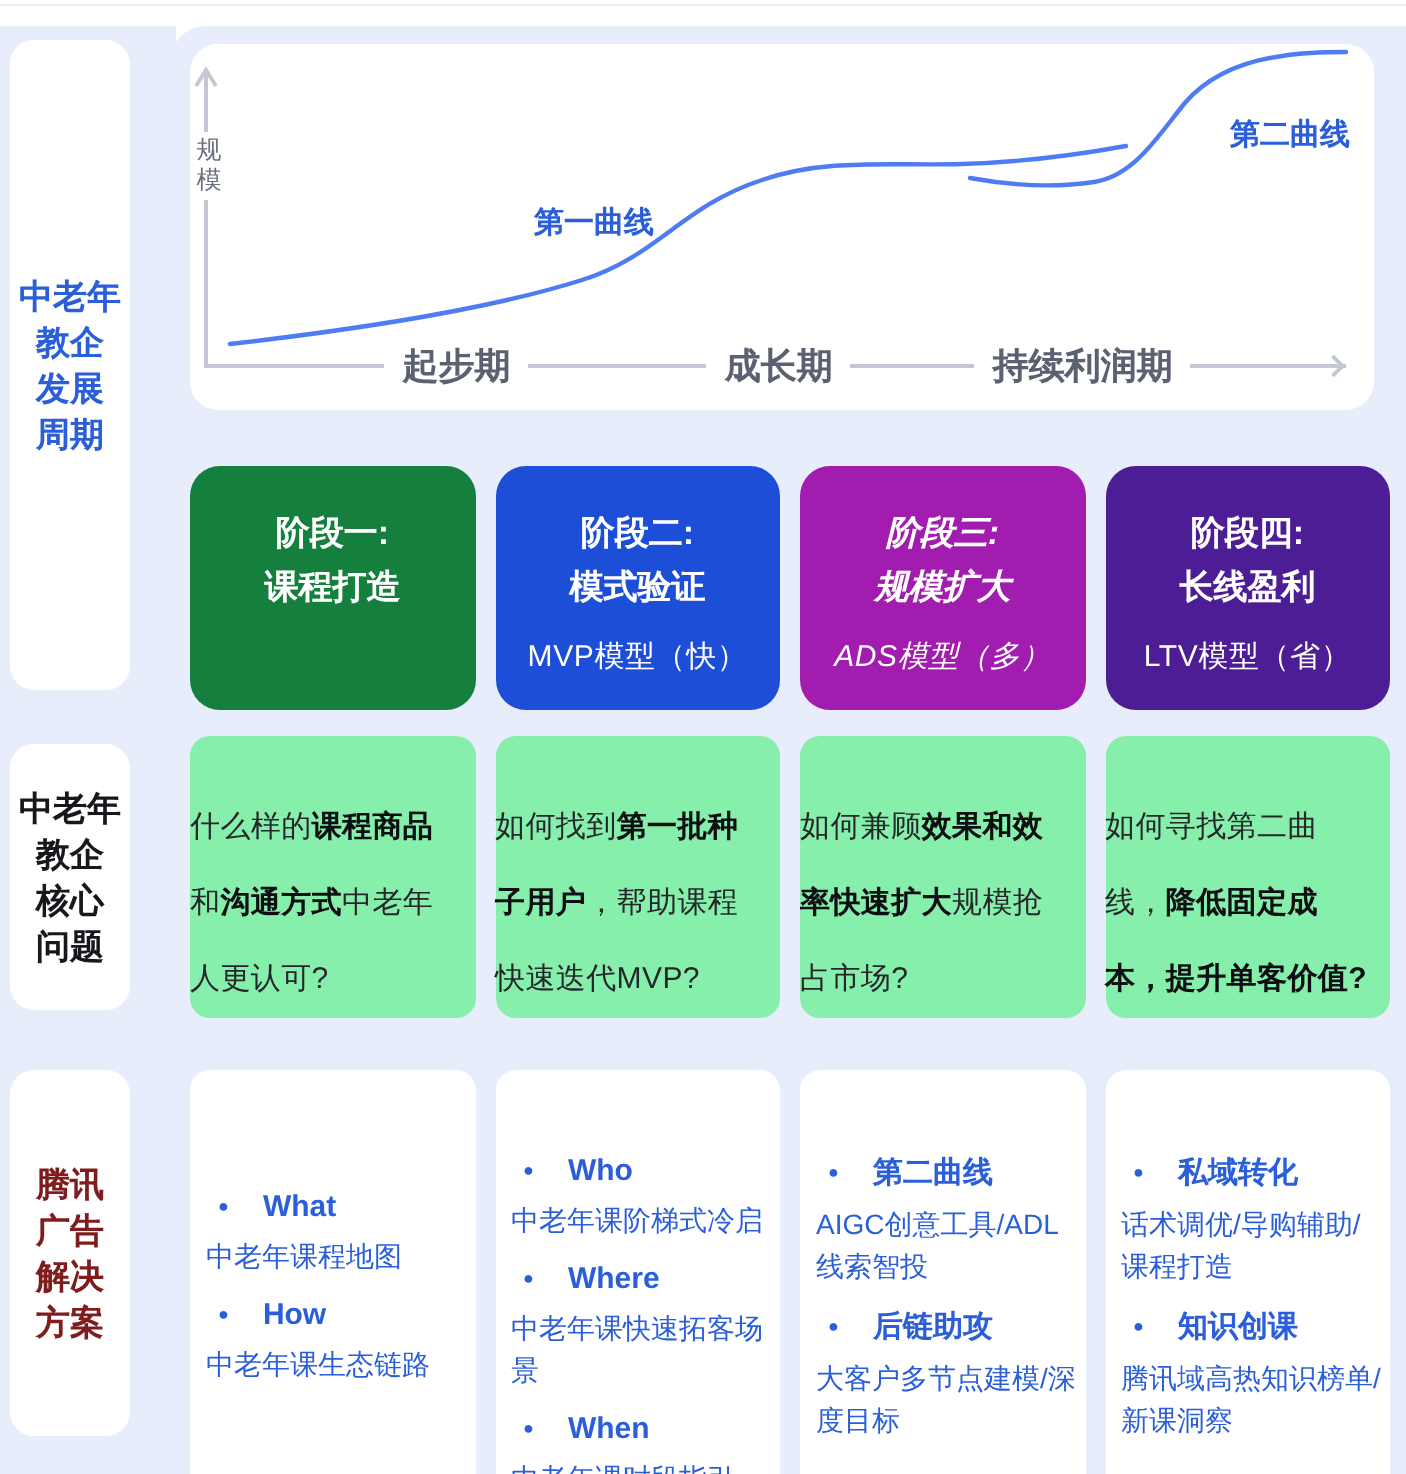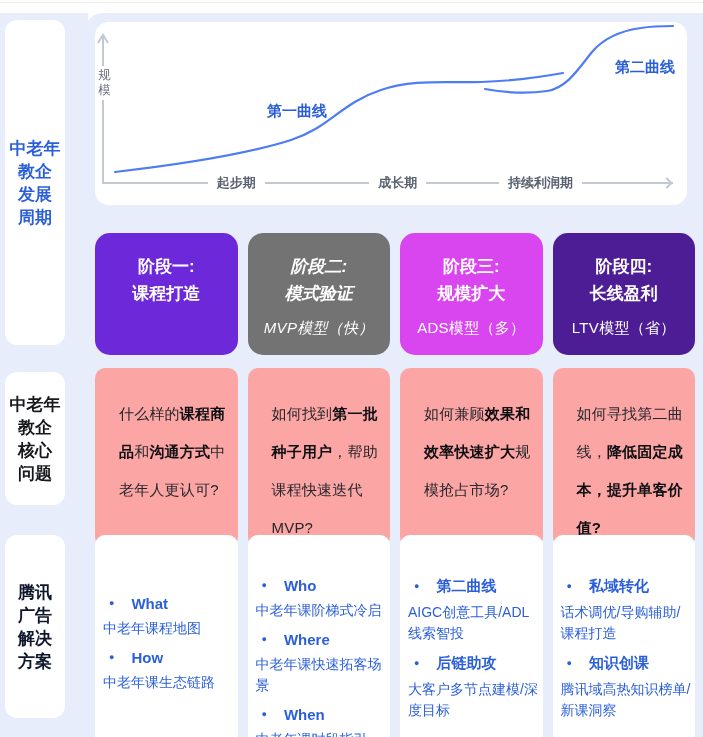--- a/index.html
+++ b/index.html
@@ -39,35 +39,35 @@
   .ylab{
     position:absolute;left:1px;top:44px;width:17px;background:#fff;color:#6a7080;
     font-size:12.5px;line-height:15px;text-align:center;padding:2px 0;
   }
   .curve-label{position:absolute;font-size:15px;font-weight:bold;color:var(--accent);white-space:nowrap;}
   #curve1-label{left:172px;top:80px;}
   #curve2-label{left:520px;top:36px;}
   .baseline{position:absolute;left:8px;right:16px;top:151px;height:20px;display:flex;align-items:center;}
   .bl{height:2px;background:var(--axis);flex-grow:1;}
   .bl.g1{flex-grow:1.15;} .bl.g2{flex-grow:1.15;} .bl.g3{flex-grow:0.8;} .bl.g4{flex-grow:1.0;}
-  .phase{padding:0 9px;font-size:13px;font-weight:bold;color:#5b6170;white-space:nowrap;}
+  .phase{padding:0 9px;font-size:18px;font-weight:bold;color:#5b6170;white-space:nowrap;}
   .chev{width:8px;height:8px;border-top:2px solid var(--axis);border-right:2px solid var(--axis);
     transform:rotate(45deg);margin-left:-10px;flex:none;}
 
   
   .row{position:absolute;left:95px;width:600px;display:grid;grid-template-columns:repeat(4,1fr);grid-gap:10px;}
   #row-headers{top:233px;height:122px;}
   #row-questions{top:368px;height:137px;}
   #row-solutions{top:535px;height:202px;}
 
   .stage-header{border-radius:15px;color:#fff;text-align:center;padding-top:20px;}
   .st1,.st2{font-size:17px;font-weight:bold;line-height:27px;}
   .model{margin-top:12px;font-size:15px;letter-spacing:0.3px;}
 
-  .q-cell{background:#fca5a5;border-radius:10px;padding:27px 10px 0 24px;}
+  .q-cell{background:#86efac;border-radius:10px;padding:27px 10px 0 0;}
   .q-text{margin:0;font-size:15px;line-height:38px;color:#26272b;letter-spacing:0.2px;}
   .q-text b{color:#0e0f12;}
 
   .s-cell{background:#fff;border-radius:10px;padding:42px 2px 0 8px;color:var(--accent);}
   .s-cell.first{padding-top:60px;}
   .s-kw{display:flex;align-items:center;font-size:15px;font-weight:bold;margin:0 0 6px 6px;}
   .dot{font-size:9px;margin-right:17px;line-height:1;}
   .s-desc{font-size:14px;line-height:21px;margin:0 0 10px 0;}
 </style>
 </head>
@@ -90,21 +90,21 @@
   <div class="side-card" id="side-card-1">
     <div class="side-label" style="color: rgb(23, 24, 28);">
         <span>中老年</span>
         <span>教企</span>
         <span>核心</span>
         <span>问题</span>
       </div>
   </div>
 
   <div class="side-card" id="side-card-2">
-    <div class="side-label" style="color: #0f172a;">
+    <div class="side-label" style="color: #7f1d1d;">
         <span>腾讯</span>
         <span>广告</span>
         <span>解决</span>
         <span>方案</span>
       </div>
   </div>
 </div>
 
 <div class="chart-card">
   <svg width="592" height="183" viewBox="0 0 592 183">
@@ -128,32 +128,32 @@
     <div class="bl g2"></div>
     <span class="phase">成长期</span>
     <div class="bl g3"></div>
     <span class="phase">持续利润期</span>
     <div class="bl g4"></div>
     <span class="chev"></span>
   </div>
 </div>
 
 <div class="row" id="row-headers">
-  <div class="stage-header" style="background: #6d28d9;">
+  <div class="stage-header" style="background: #15803d;">
     <div class="st1">阶段一:</div>
     <div class="st2">课程打造</div>
   </div>
 
-  <div class="stage-header" style="background: #737373; font-style: italic;">
+  <div class="stage-header" style="background: #1d4ed8;">
     <div class="st1">阶段二:</div>
     <div class="st2">模式验证</div>
     <div class="model">MVP模型（快）</div>
   </div>
 
-  <div class="stage-header" style="background: #d946ef;">
+  <div class="stage-header" style="background: #a21caf; font-style: italic;">
     <div class="st1">阶段三:</div>
     <div class="st2">规模扩大</div>
     <div class="model">ADS模型（多）</div>
   </div>
 
   <div class="stage-header" style="background: #4c1d95;">
     <div class="st1">阶段四:</div>
     <div class="st2">长线盈利</div>
     <div class="model">LTV模型（省）</div>
   </div>

